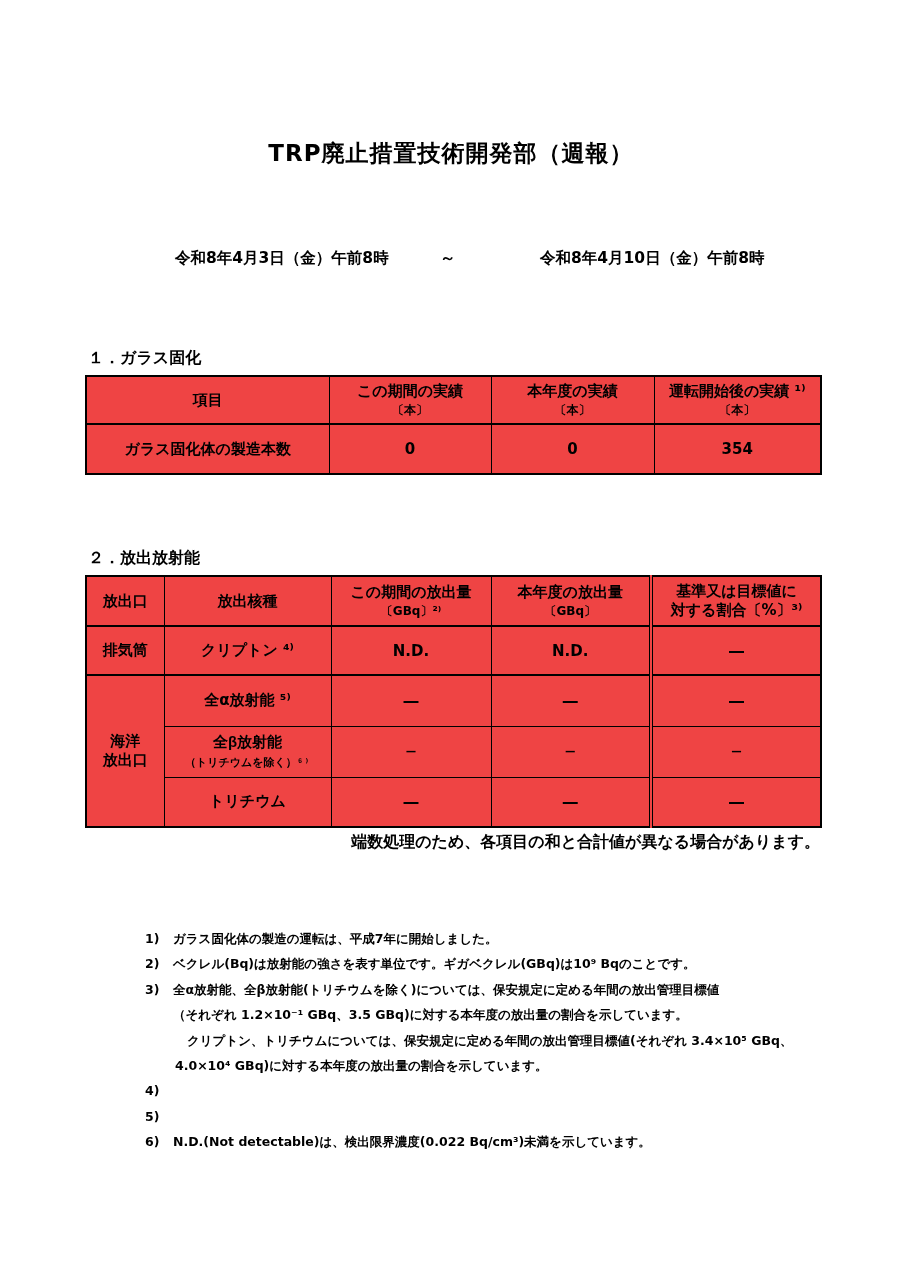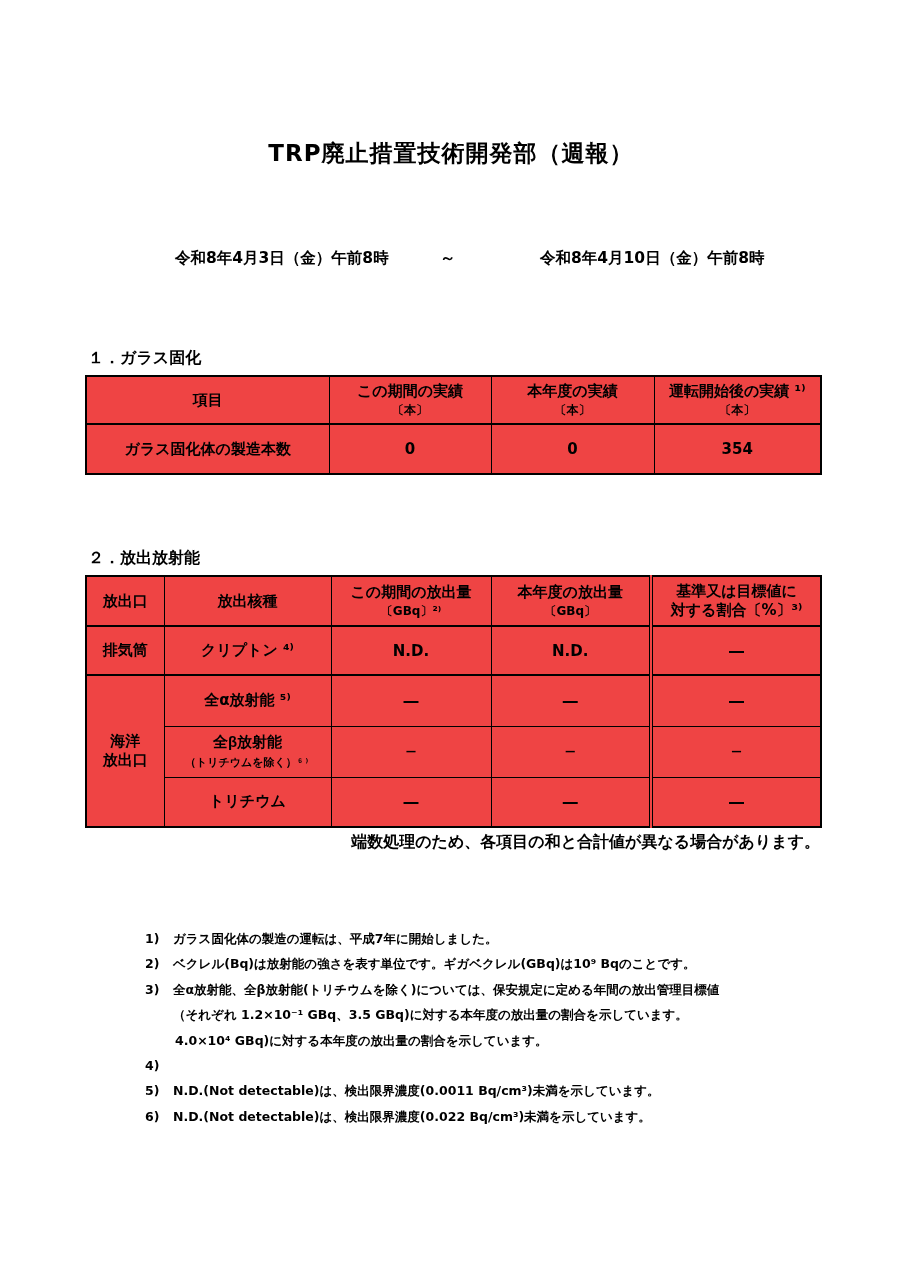--- a/index.html
+++ b/index.html
@@ -244,29 +244,31 @@
       <span class="fn-num">2)</span>
       <span class="fn-text">ベクレル(Bq)は放射能の強さを表す単位です。ギガベクレル(GBq)は10⁹ Bqのことです。</span>
     </div>
     <div class="fn-line">
       <span class="fn-num">3)</span>
       <span class="fn-text">全α放射能、全β放射能(トリチウムを除く)については、保安規定に定める年間の放出管理目標値</span>
     </div>
     <div class="fn-line fn-cont-1">
       <span class="fn-text">（それぞれ 1.2×10⁻¹ GBq、3.5 GBq)に対する本年度の放出量の割合を示しています。</span>
     </div>
+    <div class="fn-line fn-cont-2">
+      <span class="fn-text">クリプトン、トリチウムについては、保安規定に定める年間の放出管理目標値(それぞれ 3.4×10⁵ GBq、</span>
+    </div>
     <div class="fn-line fn-cont-3">
       <span class="fn-text">4.0×10⁴ GBq)に対する本年度の放出量の割合を示しています。</span>
     </div>
     <div class="fn-line">
       <span class="fn-num">4)</span>
     </div>
     <div class="fn-line">
       <span class="fn-num">5)</span>
-      <span class="fn-text">N.D.(Not detectable)は、検出限界濃度(0.0011 Bq/cm³)未満を示しています。</span>
     </div>
     <div class="fn-line">
       <span class="fn-num">6)</span>
       <span class="fn-text">N.D.(Not detectable)は、検出限界濃度(0.022 Bq/cm³)未満を示しています。</span>
     </div>
   </div>
 
 </div>
 
 </body></html>

